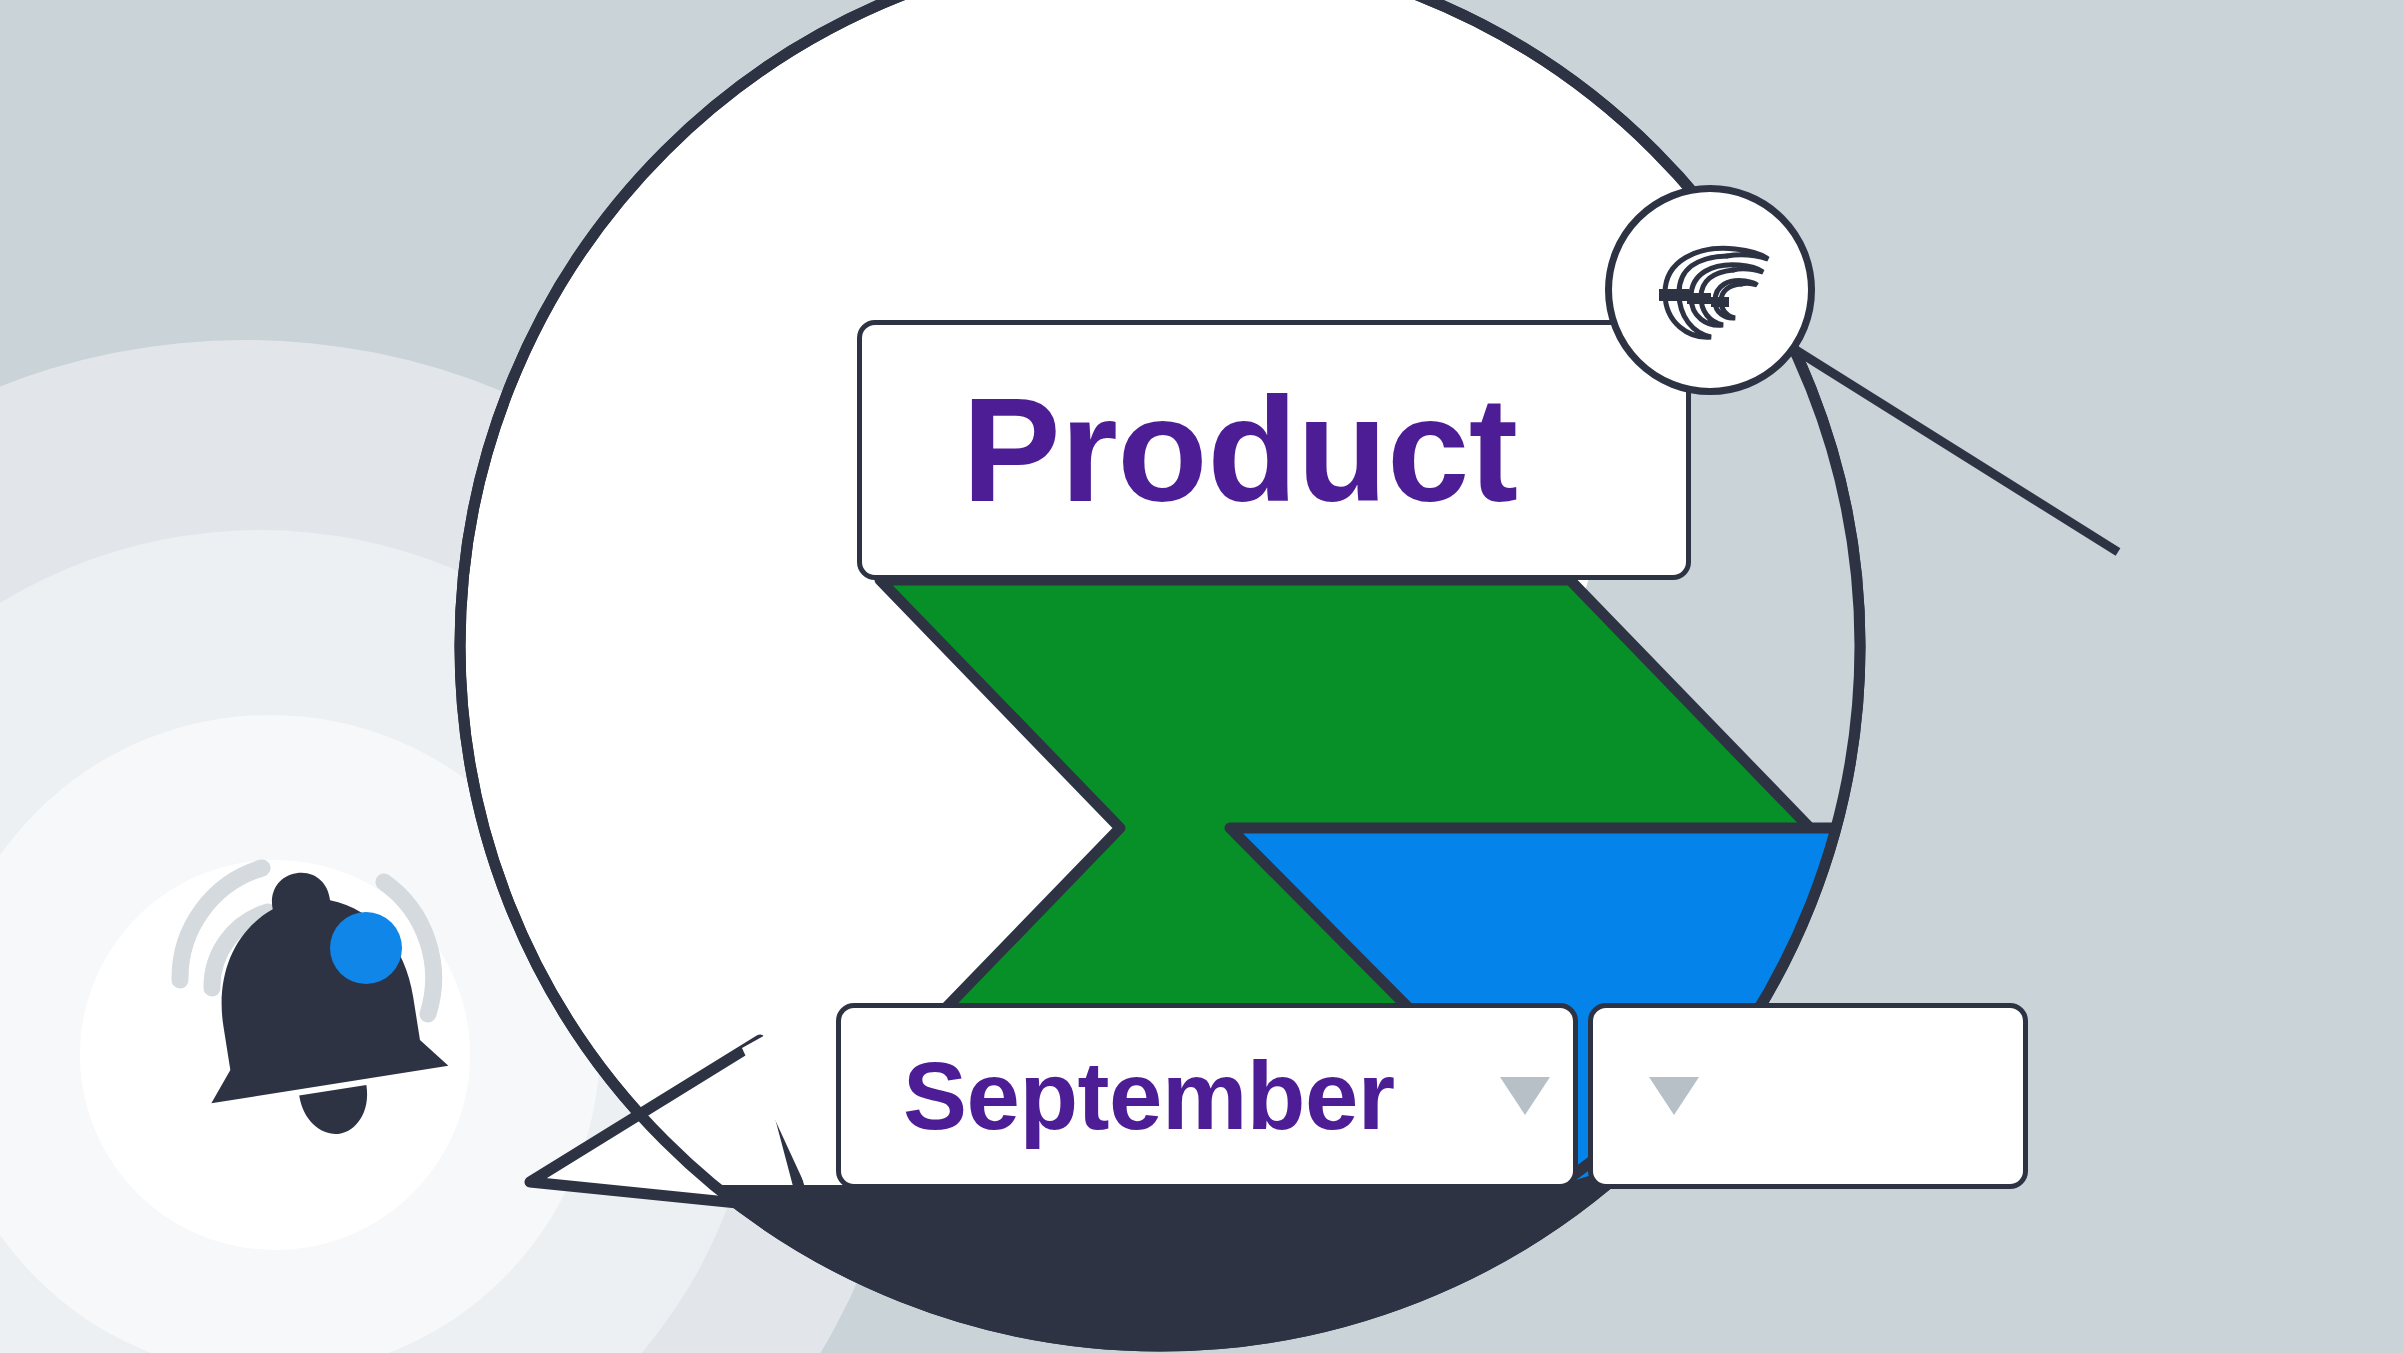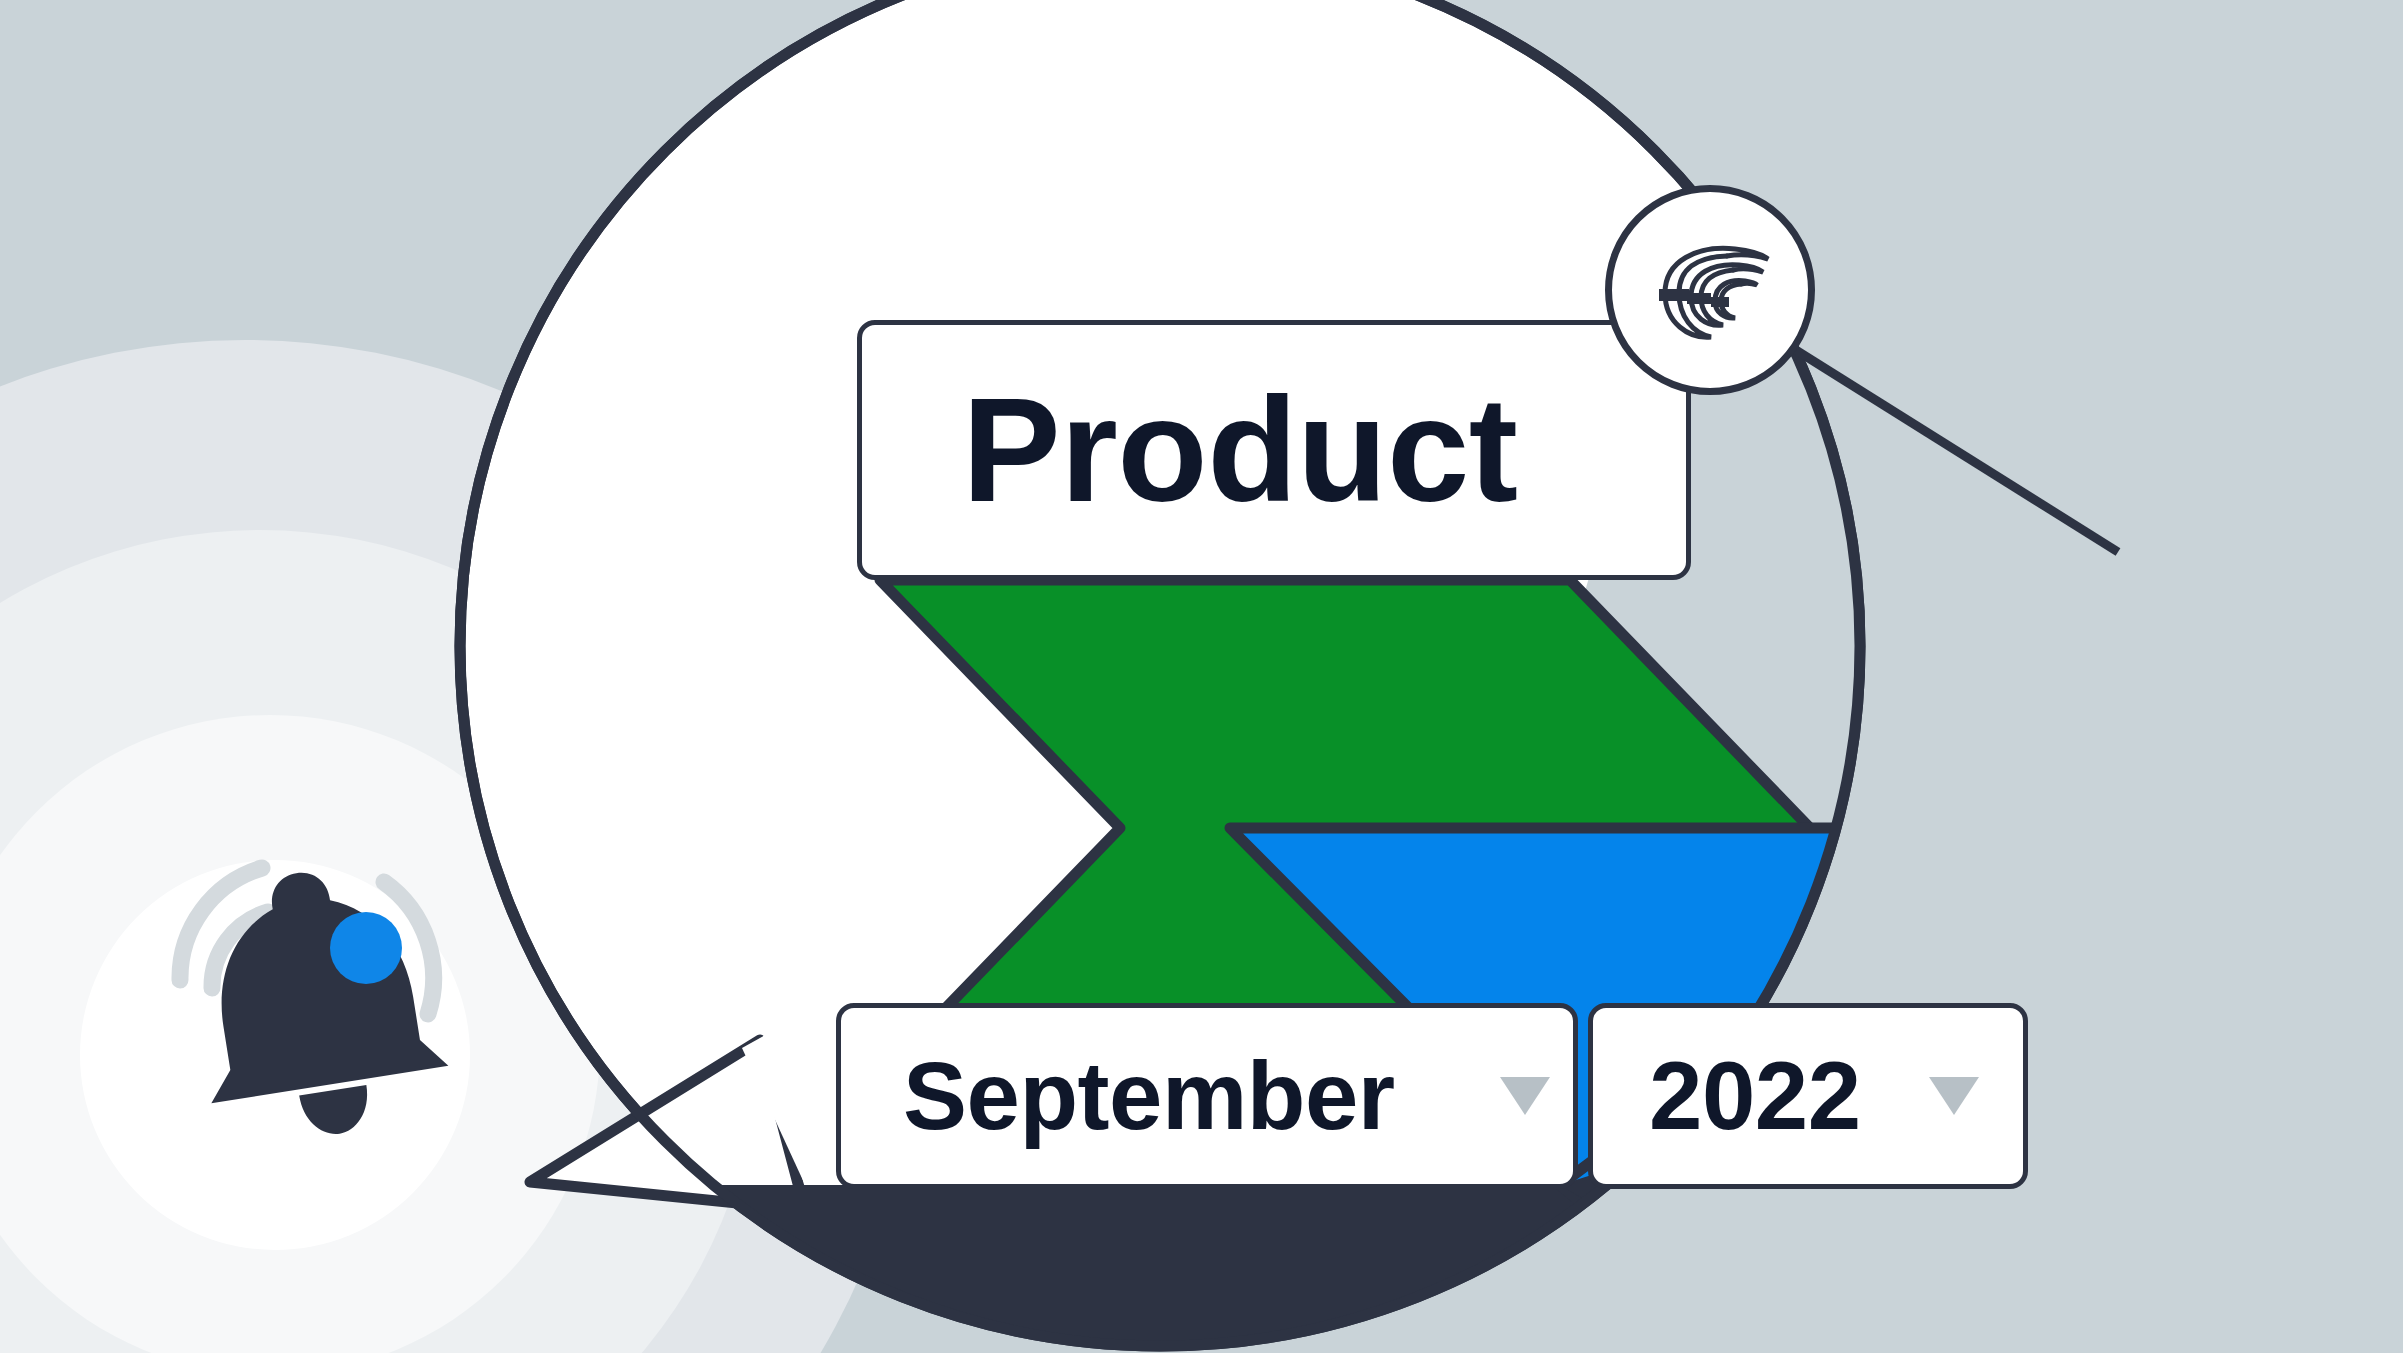--- a/index.html
+++ b/index.html
@@ -25,21 +25,21 @@
     display: block;
   }
   .chip {
     position: absolute;
     box-sizing: border-box;
     background: #ffffff;
     border: 5px solid #2d3343;
     border-radius: 18px;
     display: flex;
     align-items: center;
-    color: #0f172a;
+    color: #4c1d95;
     letter-spacing: -0.5px;
   }
   .chip-title {
     font-weight: 700;
     line-height: 1;
     white-space: nowrap;
   }
   #chip-product {
     left: 857px;
     top: 320px;
@@ -219,17 +219,16 @@
     <span class="chip-title">Product</span>
   </div>
 
 
   <div class="chip" id="chip-month">
     <span class="chip-title">September</span>
     <span class="caret"></span>
   </div>
 
   <div class="chip" id="chip-year">
-    <span class="chip-title">2022</span>
     <span class="caret"></span>
   </div>
 
 </div>
 
 </body></html>

